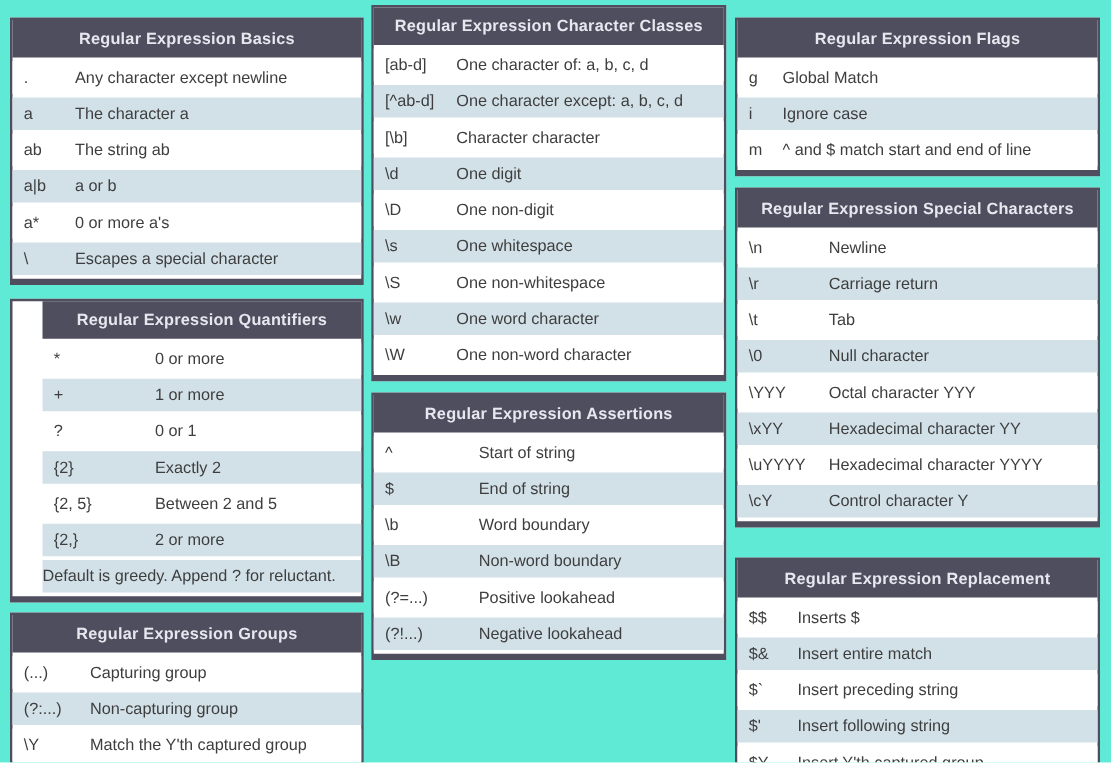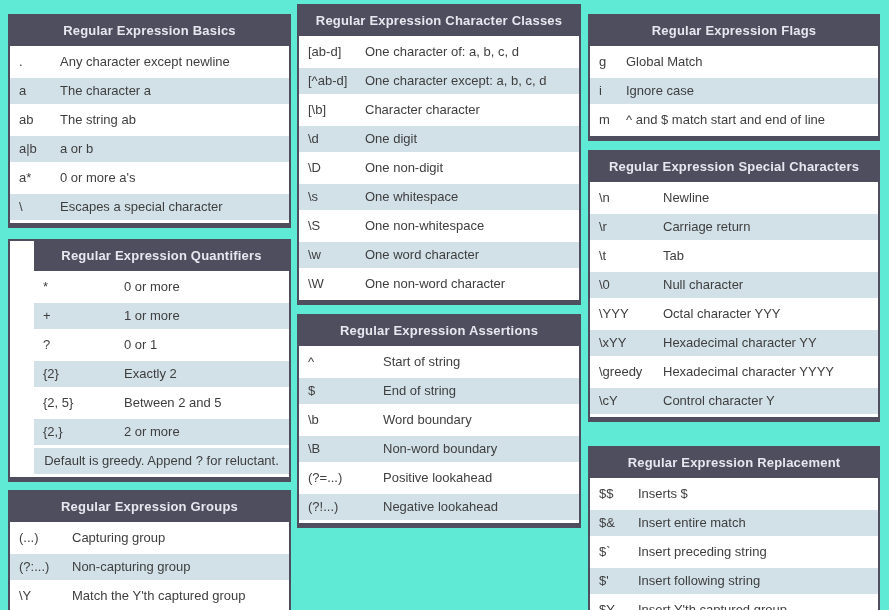--- a/index.html
+++ b/index.html
@@ -55,21 +55,20 @@
   .t-desc {
     flex: 1;
     white-space: nowrap;
     overflow: hidden;
     padding-right: 4px;
   }
   .t-footer {
     background: var(--blue);
     color: var(--body-text);
     font-size: 13px;
-    text-align: center;
     height: 26px;
     line-height: 26px;
     margin-bottom: 3px;
   }
 </style>
 </head>
 <body>
 
 <div class="sheet">
 
@@ -251,21 +250,21 @@
         </div>
         <div class="t-row">
           <span class="t-sym">\YYY</span>
           <span class="t-desc">Octal character YYY</span>
         </div>
         <div class="t-row alt">
           <span class="t-sym">\xYY</span>
           <span class="t-desc">Hexadecimal character YY</span>
         </div>
         <div class="t-row">
-          <span class="t-sym">\greedy</span>
+          <span class="t-sym">\uYYYY</span>
           <span class="t-desc">Hexadecimal character YYYY</span>
         </div>
         <div class="t-row alt">
           <span class="t-sym">\cY</span>
           <span class="t-desc">Control character Y</span>
         </div>
       </section>
     <section class="regex-table" style="--symw: 48px;">
         <header class="t-head">Regular Expression Replacement</header>
         <div class="t-row">

